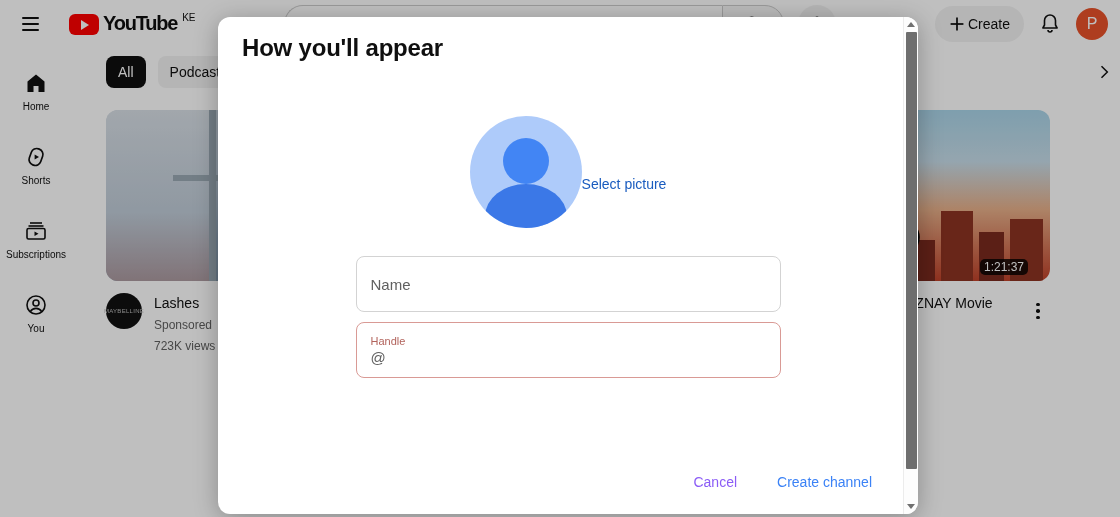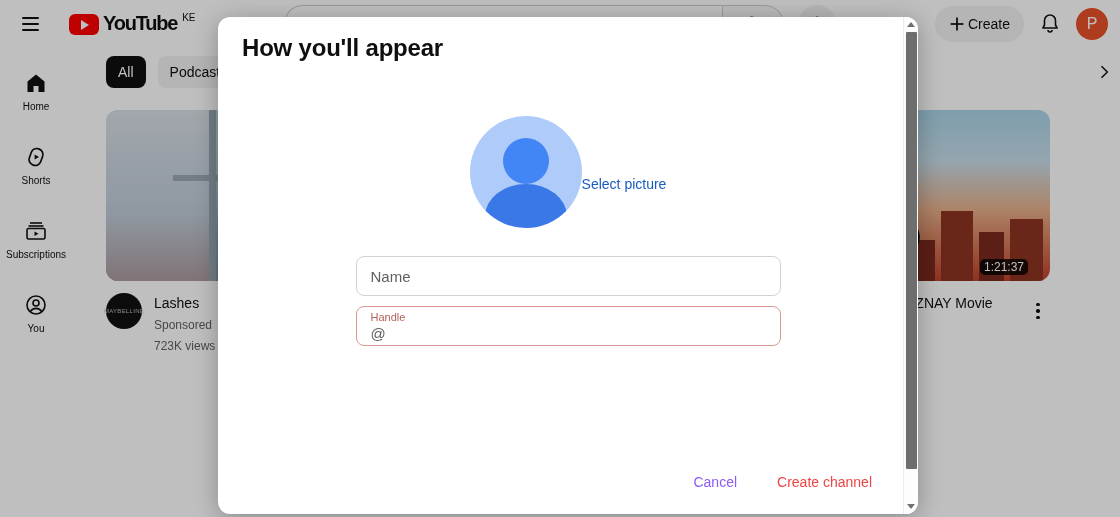--- a/index.html
+++ b/index.html
@@ -168,40 +168,40 @@
   .av-circle { width:112px; height:112px; border-radius:50%; background:#aecbfa;
                position:relative; overflow:hidden; }
   .av-head { position:absolute; left:50%; transform:translateX(-50%); top:22px;
              width:46px; height:46px; border-radius:50%; background:#4285f4; }
   .av-body { position:absolute; left:50%; transform:translateX(-50%); bottom:-10px;
              width:82px; height:54px; border-radius:50% 50% 0 0 / 60% 60% 0 0; background:#3b78e7; }
   .select-pic { margin-top:24px; font-size:14px; font-weight:500; color:#1a5cbf; cursor:pointer; }
 
   .fields { width:425px; margin-top:28px; }
   .field {
-    position:relative; height:40px; border:1px solid #d3d3d3; border-radius:8px;
+    position:relative; height:56px; border:1px solid #d3d3d3; border-radius:8px;
     background:#fff; padding:0 14px; display:flex; flex-direction:column; justify-content:center;
     cursor:text;
   }
   .field + .field { margin-top:10px; }
   .field.error { border:1px solid #d99a95; }
   .field-label { font-size:11px; color:#b2635c; line-height:13px; margin-bottom:1px; }
   .field-ph { font-size:15px; color:#606060; }
   .field-val { font-size:15px; color:#606060; }
   .err-text { font-size:11px; color:#606060; margin-top:6px; padding-left:2px; }
 
   .dlg-footer {
     height:64px; display:flex; align-items:center; justify-content:flex-end;
     gap:8px; padding:0 30px 0 24px;
   }
   .btn-text {
     font-size:14px; font-weight:500; padding:9px 16px; border-radius:18px;
     cursor:pointer; color:#8b5cf6; background:transparent; border:none;
   }
-  .btn-disabled { color:#ef4444; cursor:default; }
+  .btn-disabled { color:#3b82f6; cursor:default; }
 
   
   .dlg-scroll {
     position:absolute; right:0; top:0; width:15px; height:497px;
     background:#fdfdfd; border-left:1px solid #ececec; z-index:25;
     display:flex; flex-direction:column; align-items:center;
   }
   .sb-arrow { width:15px; height:15px; display:flex; align-items:center; justify-content:center; cursor:pointer; }
   .sb-arrow .tri { width:0; height:0; border-left:4px solid transparent; border-right:4px solid transparent; }
   .sb-up .tri { border-bottom:5px solid #707070; }

